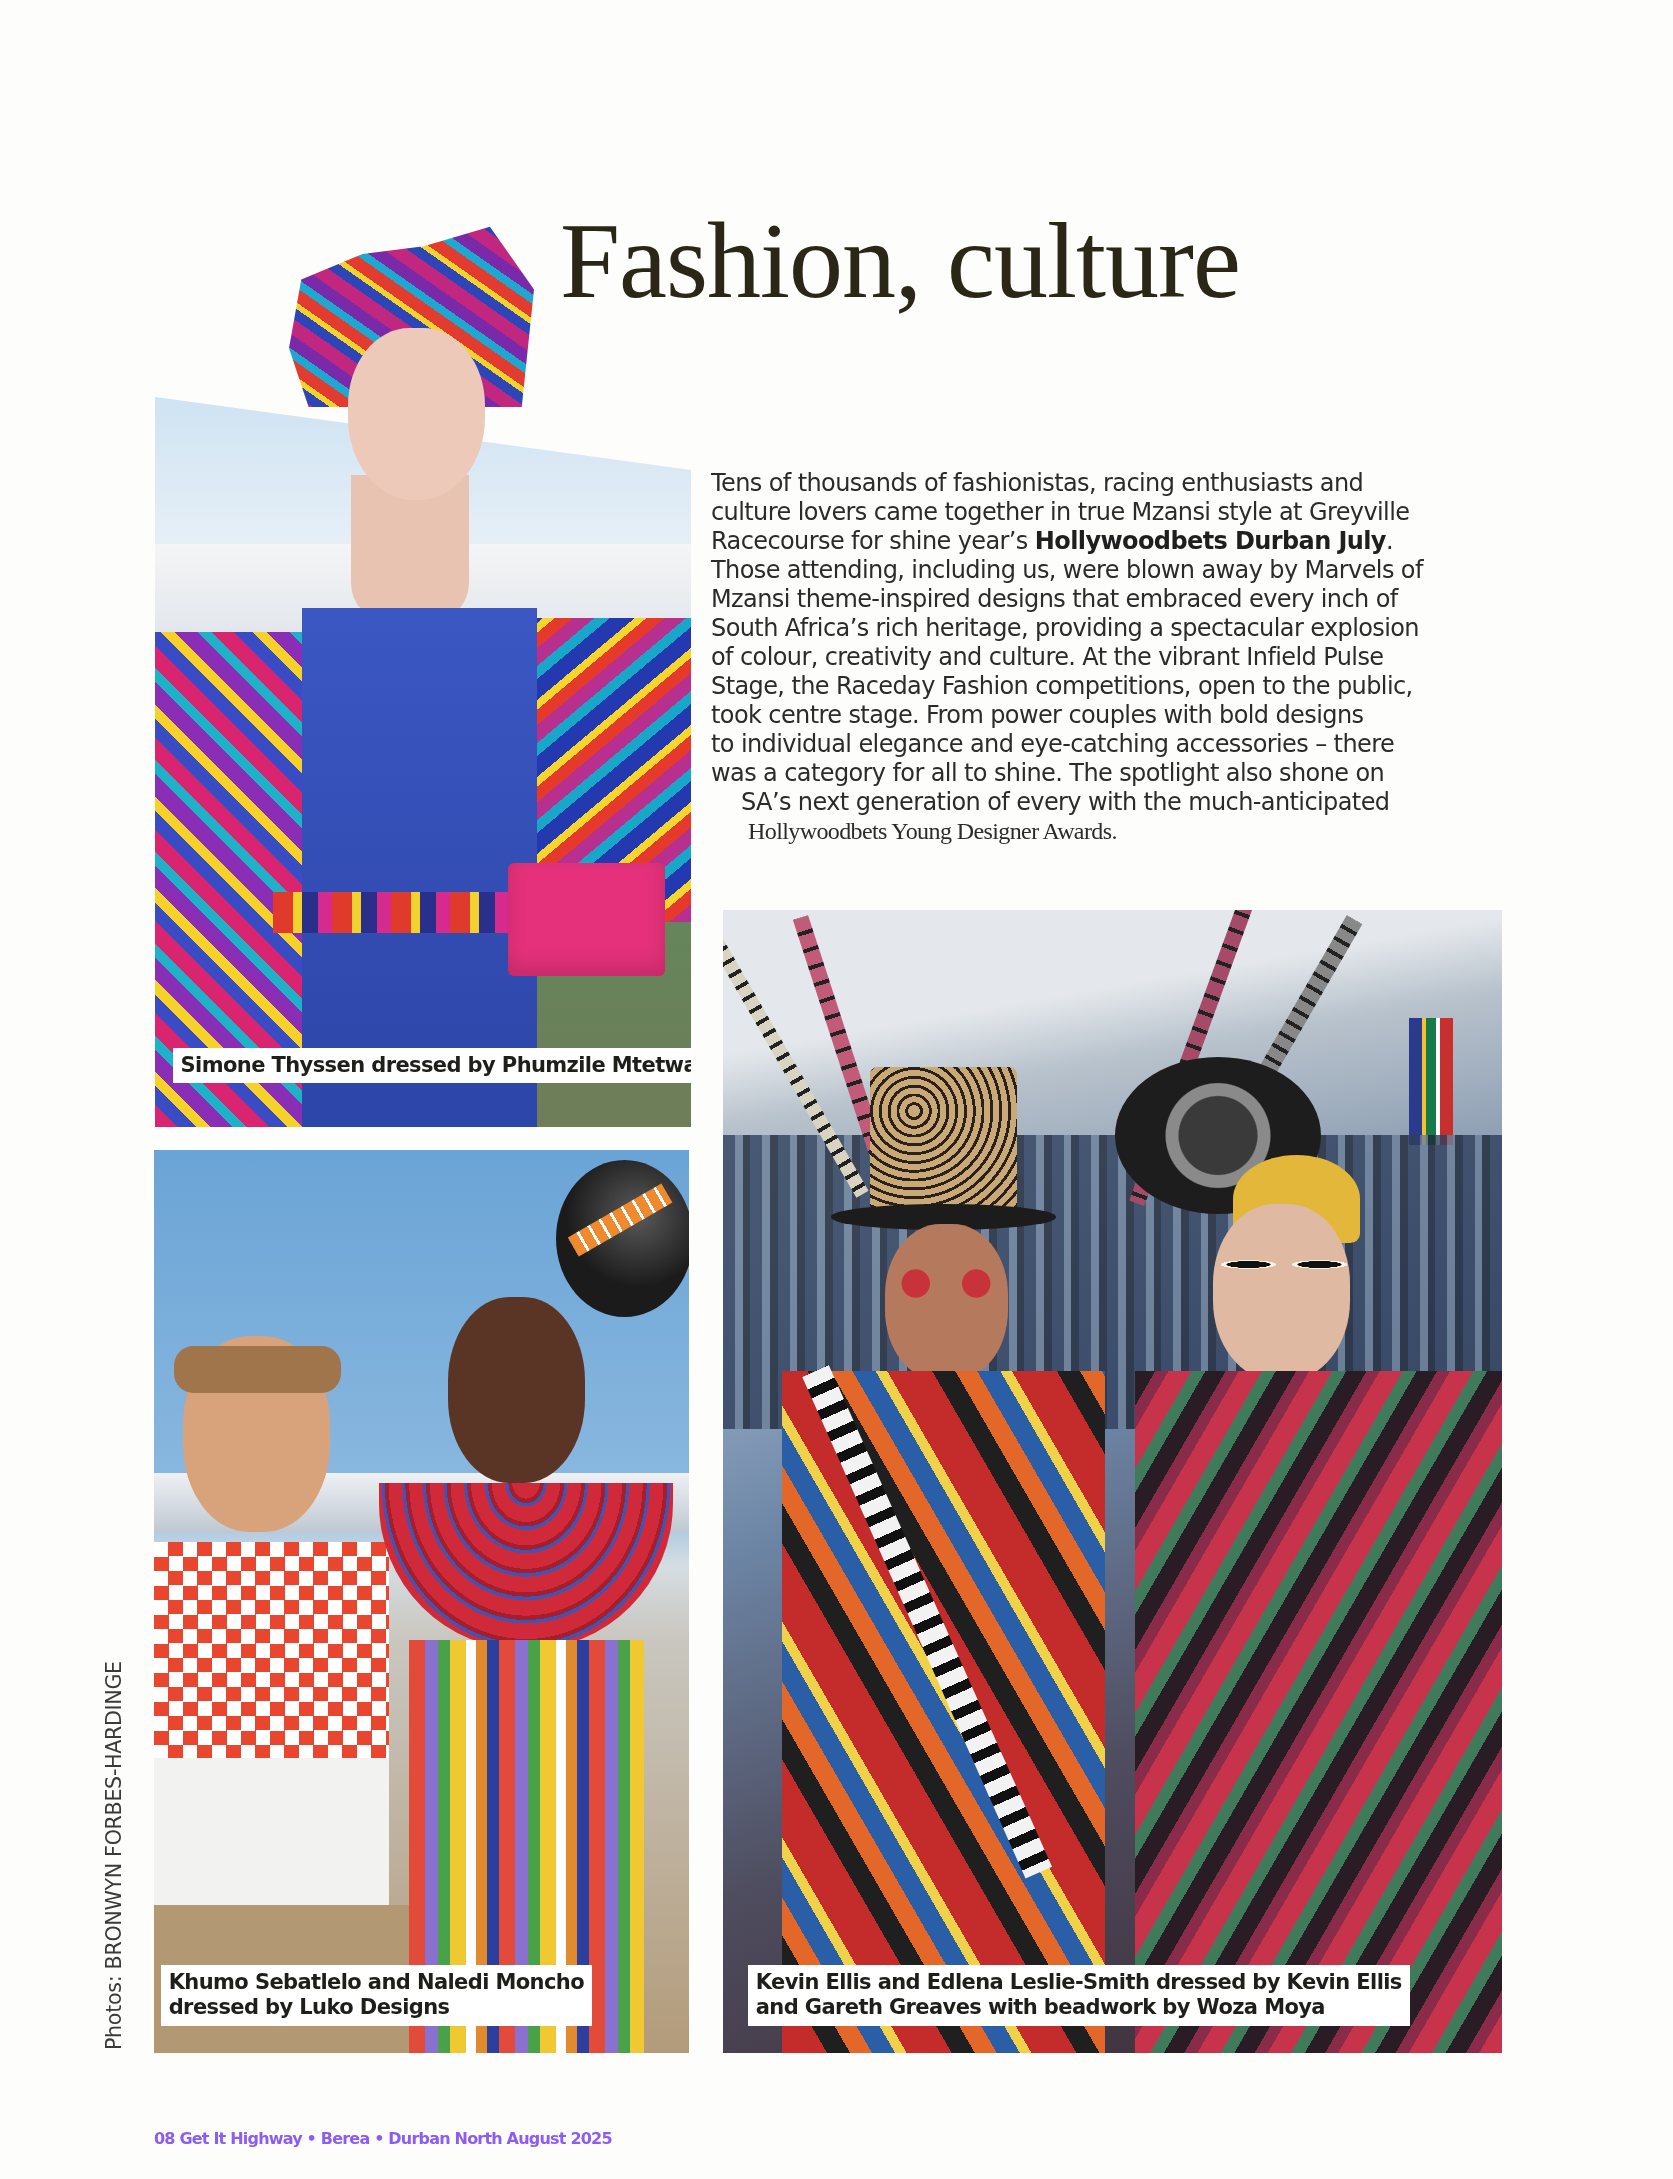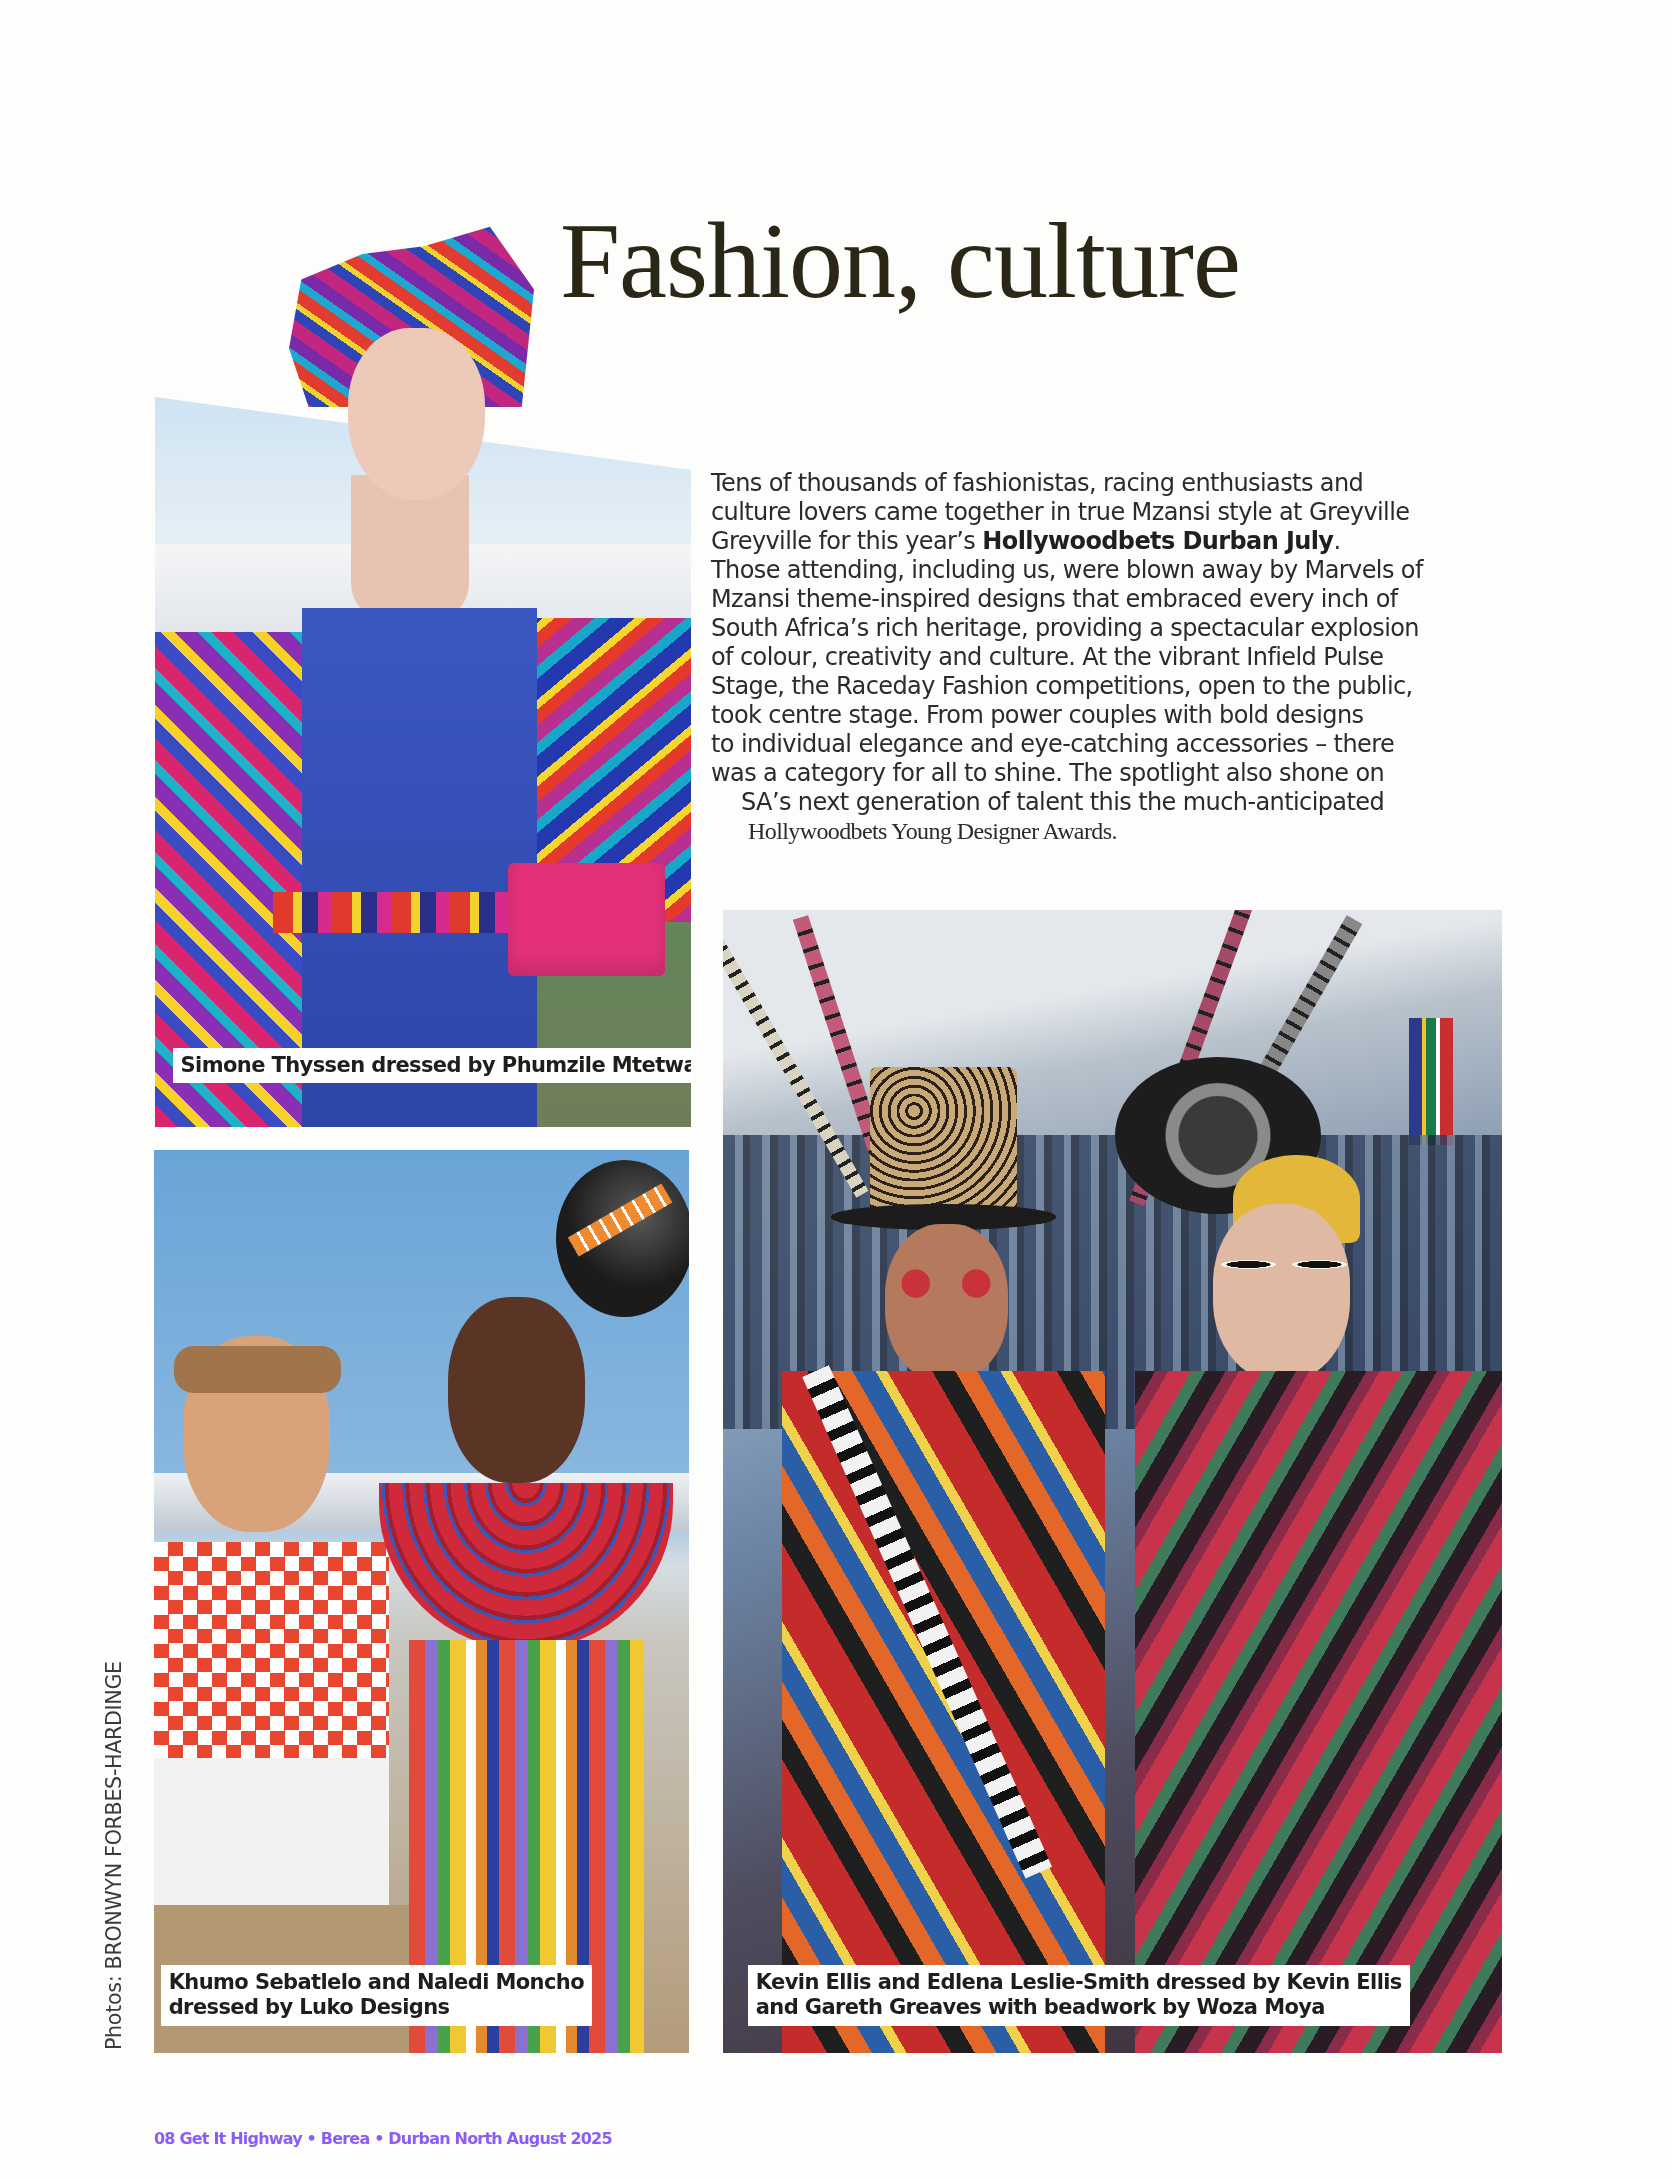--- a/index.html
+++ b/index.html
@@ -148,29 +148,29 @@
   </div>
 </div>
 
 <h1 class="headline" style="margin:11px;font-weight:normal;">
   <span class="line">Fashion, culture</span>
 </h1>
 
 <div class="intro">
   <span class="l">Tens of thousands of fashionistas, racing enthusiasts and</span>
   <span class="l">culture lovers came together in true Mzansi style at Greyville</span>
-  <span class="l"><span>Greyville for this year’s </span><b>Hollywoodbets Durban July</b><span>.</span></span>
+  <span class="l"><span>Racecourse for shine year’s </span><b>Hollywoodbets Durban July</b><span>.</span></span>
   <span class="l">Those attending, including us, were blown away by Marvels of</span>
   <span class="l">Mzansi theme-inspired designs that embraced every inch of</span>
   <span class="l">South Africa’s rich heritage, providing a spectacular explosion</span>
   <span class="l">of colour, creativity and culture. At the vibrant Infield Pulse</span>
   <span class="l">Stage, the Raceday Fashion competitions, open to the public,</span>
   <span class="l">took centre stage. From power couples with bold designs</span>
   <span class="l">to individual elegance and eye-catching accessories – there</span>
   <span class="l">was a category for all to shine. The spotlight also shone on</span>
-  <span class="l i1">SA’s next generation of talent this the much-anticipated</span>
+  <span class="l i1">SA’s next generation of every with the much-anticipated</span>
   <span class="l i2">Hollywoodbets Young Designer Awards.</span>
 </div>
 
 <div class="credit">Photos: BRONWYN FORBES-HARDINGE</div>
 
 <div class="footer">08 Get It Highway • Berea • Durban North August 2025</div>
 
 
 </body></html>

